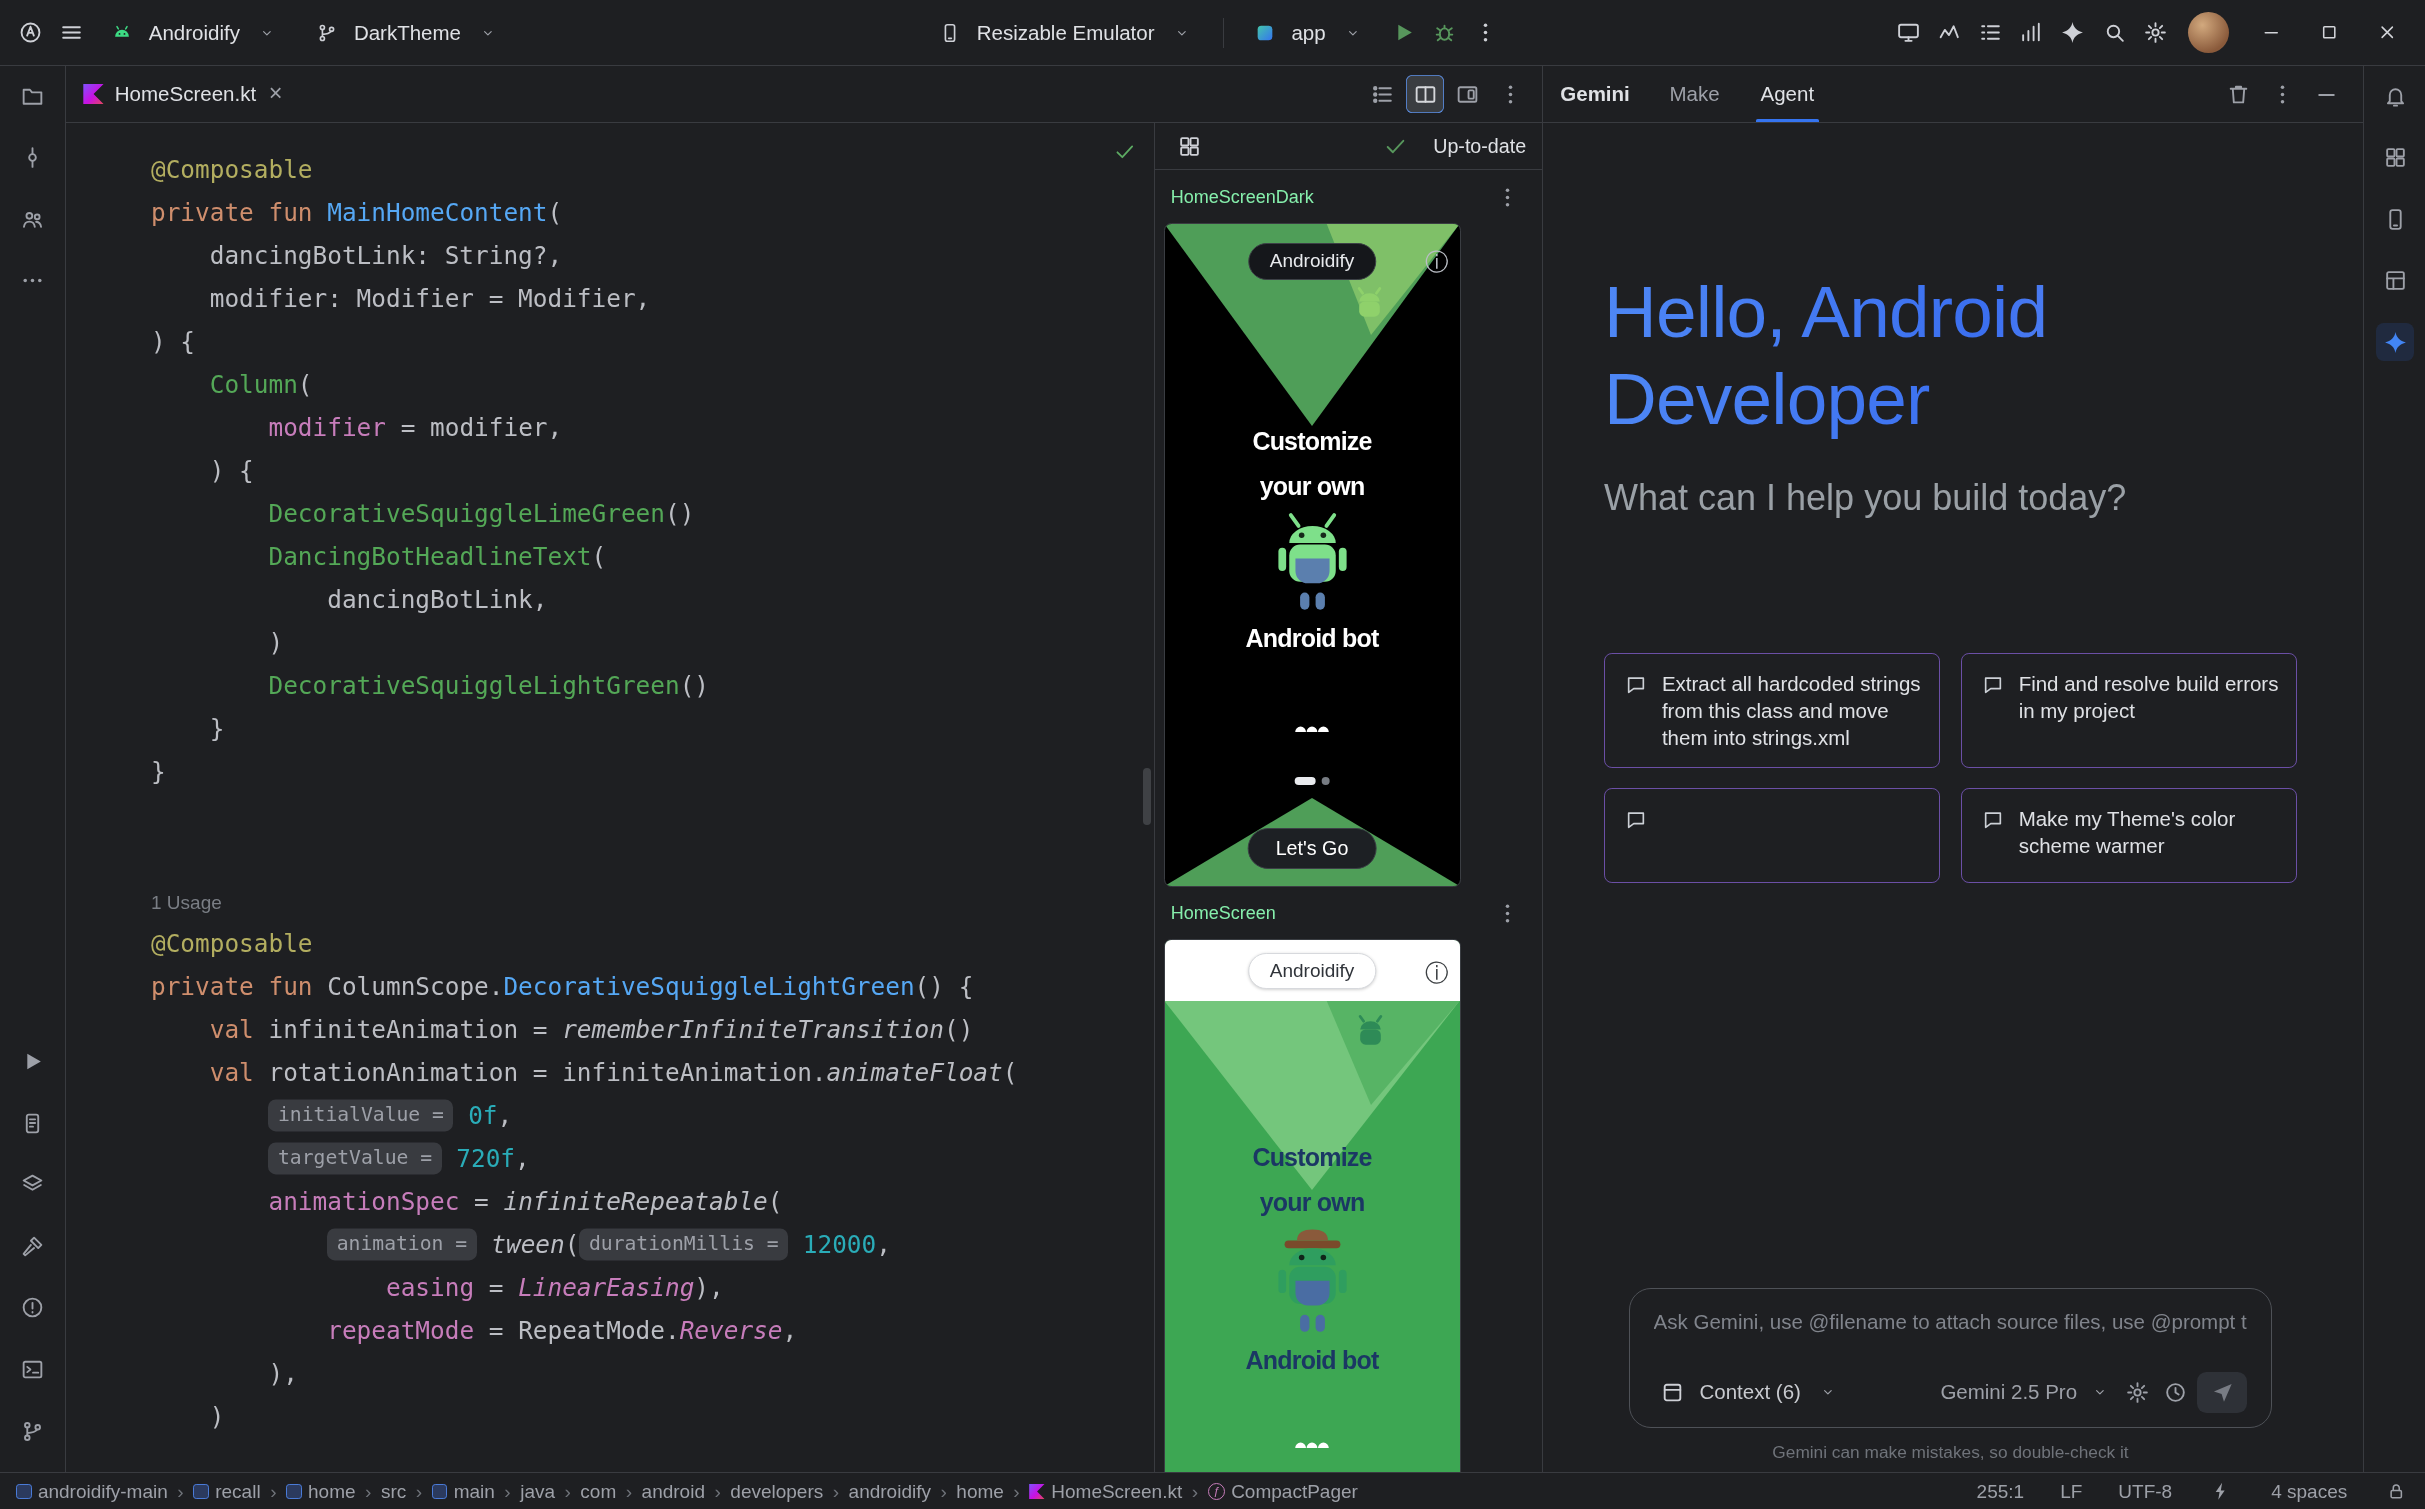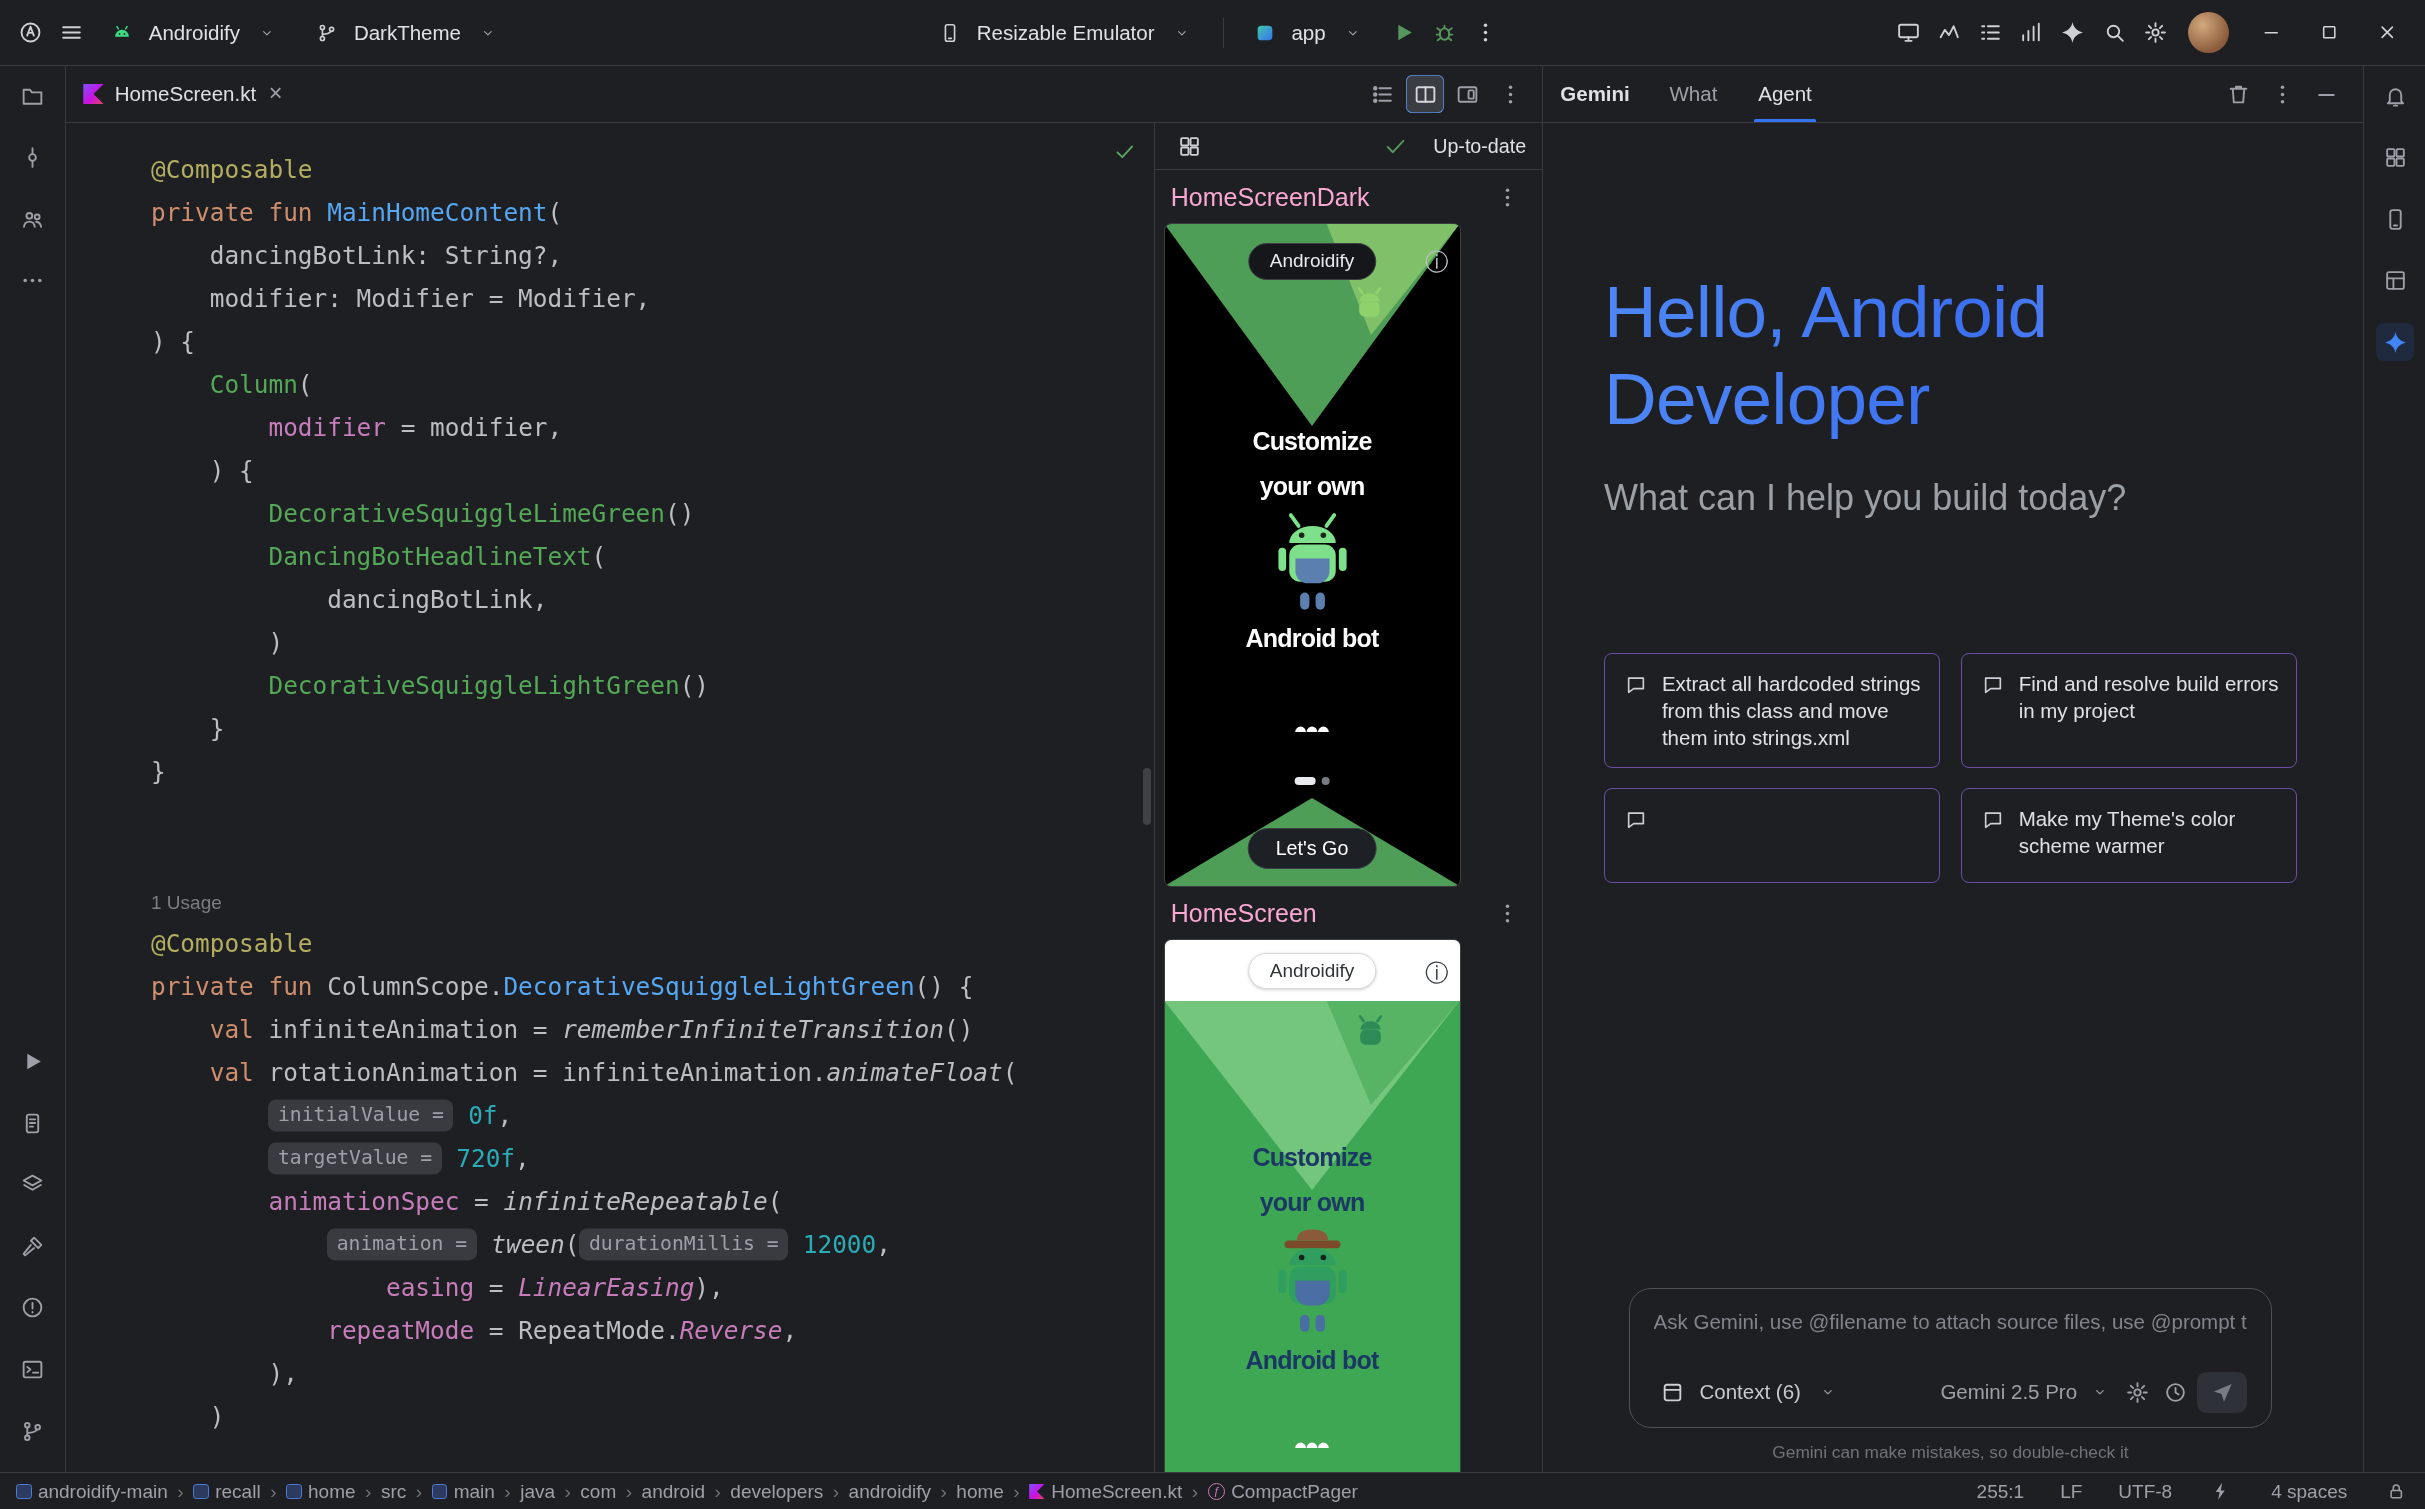--- a/index.html
+++ b/index.html
@@ -56,21 +56,21 @@
 .tk-hint{display:inline-block;background:#393b40;color:#9da0a8;border-radius:7.9px;padding:0 9.5px;font-size:19.7px;line-height:31.5px;vertical-align:middle;transform:translateY(-1.6px)}
 .inspect-ok{position:absolute;top:11px;right:17.3px;color:#5dab63}
 .inspect-ok svg{width:23.6px;height:23.6px}
 .scroll-thumb{position:absolute;right:3.2px;top:645px;width:7.9px;height:57px;border-radius:3.9px;background:#4b4d52;opacity:.75}
 
 .preview-pane{width:388px;flex:0 0 auto;border-left:0.8px solid #393b40;display:flex;flex-direction:column;min-height:0}
 .pv-toolbar{height:47px;display:flex;align-items:center;justify-content:space-between;padding:0 15.8px;border-bottom:0.8px solid #393b40;flex:0 0 auto}
 .pv-status{display:flex;align-items:center;gap:24px;font-size:19.7px;color:#dfe1e5}
 .pv-status .ic{width:27px;height:27px;color:#57965c}
 .pv-scroll{flex:1;overflow:hidden}
-.pv-label-row{height:54px;display:flex;align-items:center;justify-content:space-between;padding:0 15.8px;font-size:25px;color:#f9a8d4}
+.pv-label-row{height:54px;display:flex;align-items:center;justify-content:space-between;padding:0 15.8px;font-size:18px;color:#86efac}
 .pv-label-row .ic{color:#9da0a8}
 
 .phone{width:295px;height:662px;margin-left:9.5px;border-radius:6.3px;overflow:hidden;position:relative;outline:0.8px solid #3a3d42;flex:0 0 auto}
 .phone.dark{background:#000}
 .phone.light{background:#3da753}
 .ph-tri{position:absolute;left:0;width:100%}
 .tri-base{position:absolute;inset:0;clip-path:polygon(0 0,100% 0,50% 100%)}
 .tri-acc{position:absolute;inset:0;clip-path:polygon(55% 0,100% 0,70% 55%)}
 .phone.dark .ph-tri{top:0;height:202px}
 .phone.dark .tri-base{background:#4f9e58}
@@ -582,21 +582,21 @@
             </div>
 
           </div>
         </div>
       </div>
     </section>
 
     <aside class="gemini-col">
       <div class="g-header">
         <span class="g-title">Gemini</span>
-        <span class="g-tab">What</span>
+        <span class="g-tab">Make</span>
         <span class="g-tab active">Agent</span>
         <span class="g-header-actions">
           <span class="ic">
               <svg viewBox="0 0 24 24" fill="none" stroke="currentColor" stroke-width="1.8" stroke-linecap="round" stroke-linejoin="round">
                 <path d="M4.5 6.5h15M9.5 6.5V4.5h5v2M6.5 6.5l1 13h9l1-13"></path>
               </svg>
             </span>
           <span class="ic">
               <svg viewBox="0 0 24 24" fill="currentColor">
                 <circle cx="12" cy="5" r="1.7"></circle>

